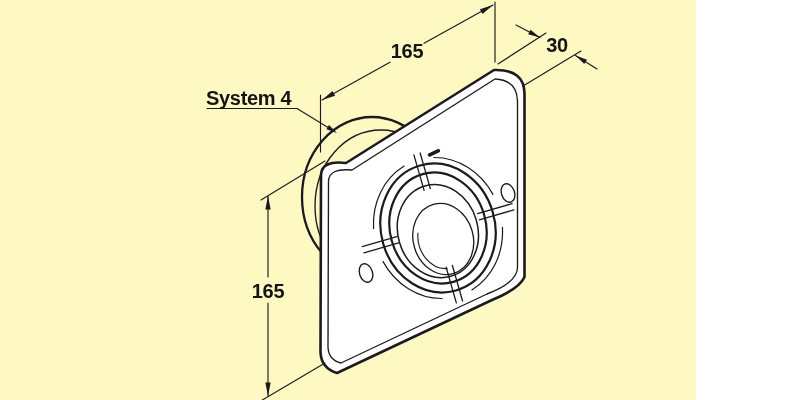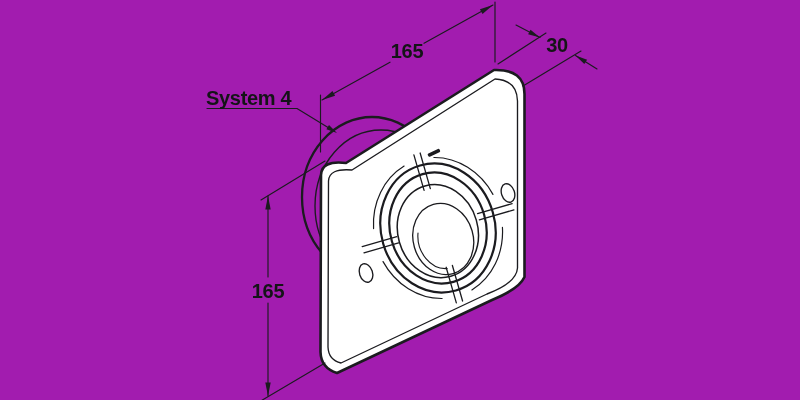--- a/index.html
+++ b/index.html
@@ -1,19 +1,19 @@
 <!DOCTYPE html>
 <html><head>
 <meta charset="utf-8">
 <style>
   html,body{margin:0;padding:0;background:#ffffff;}
   .frame{
     position:relative;
-    width:800px;height:400px;
-    background:#a21caf;
+    width:696px;height:400px;
+    background:#fef9c3;
     overflow:hidden;
     font-family:"Liberation Sans","DejaVu Sans",sans-serif;
     text-decoration:underline;
   }
   svg{display:block;}
   .stroke{fill:none;stroke:#1b1b1f;stroke-linecap:round;stroke-linejoin:round;}
   .w-heavy{stroke-width:2.6;}
   .w-med{stroke-width:2.3;}
   .w-ring{stroke-width:2.2;}
   .w-thin{stroke-width:1.35;}

